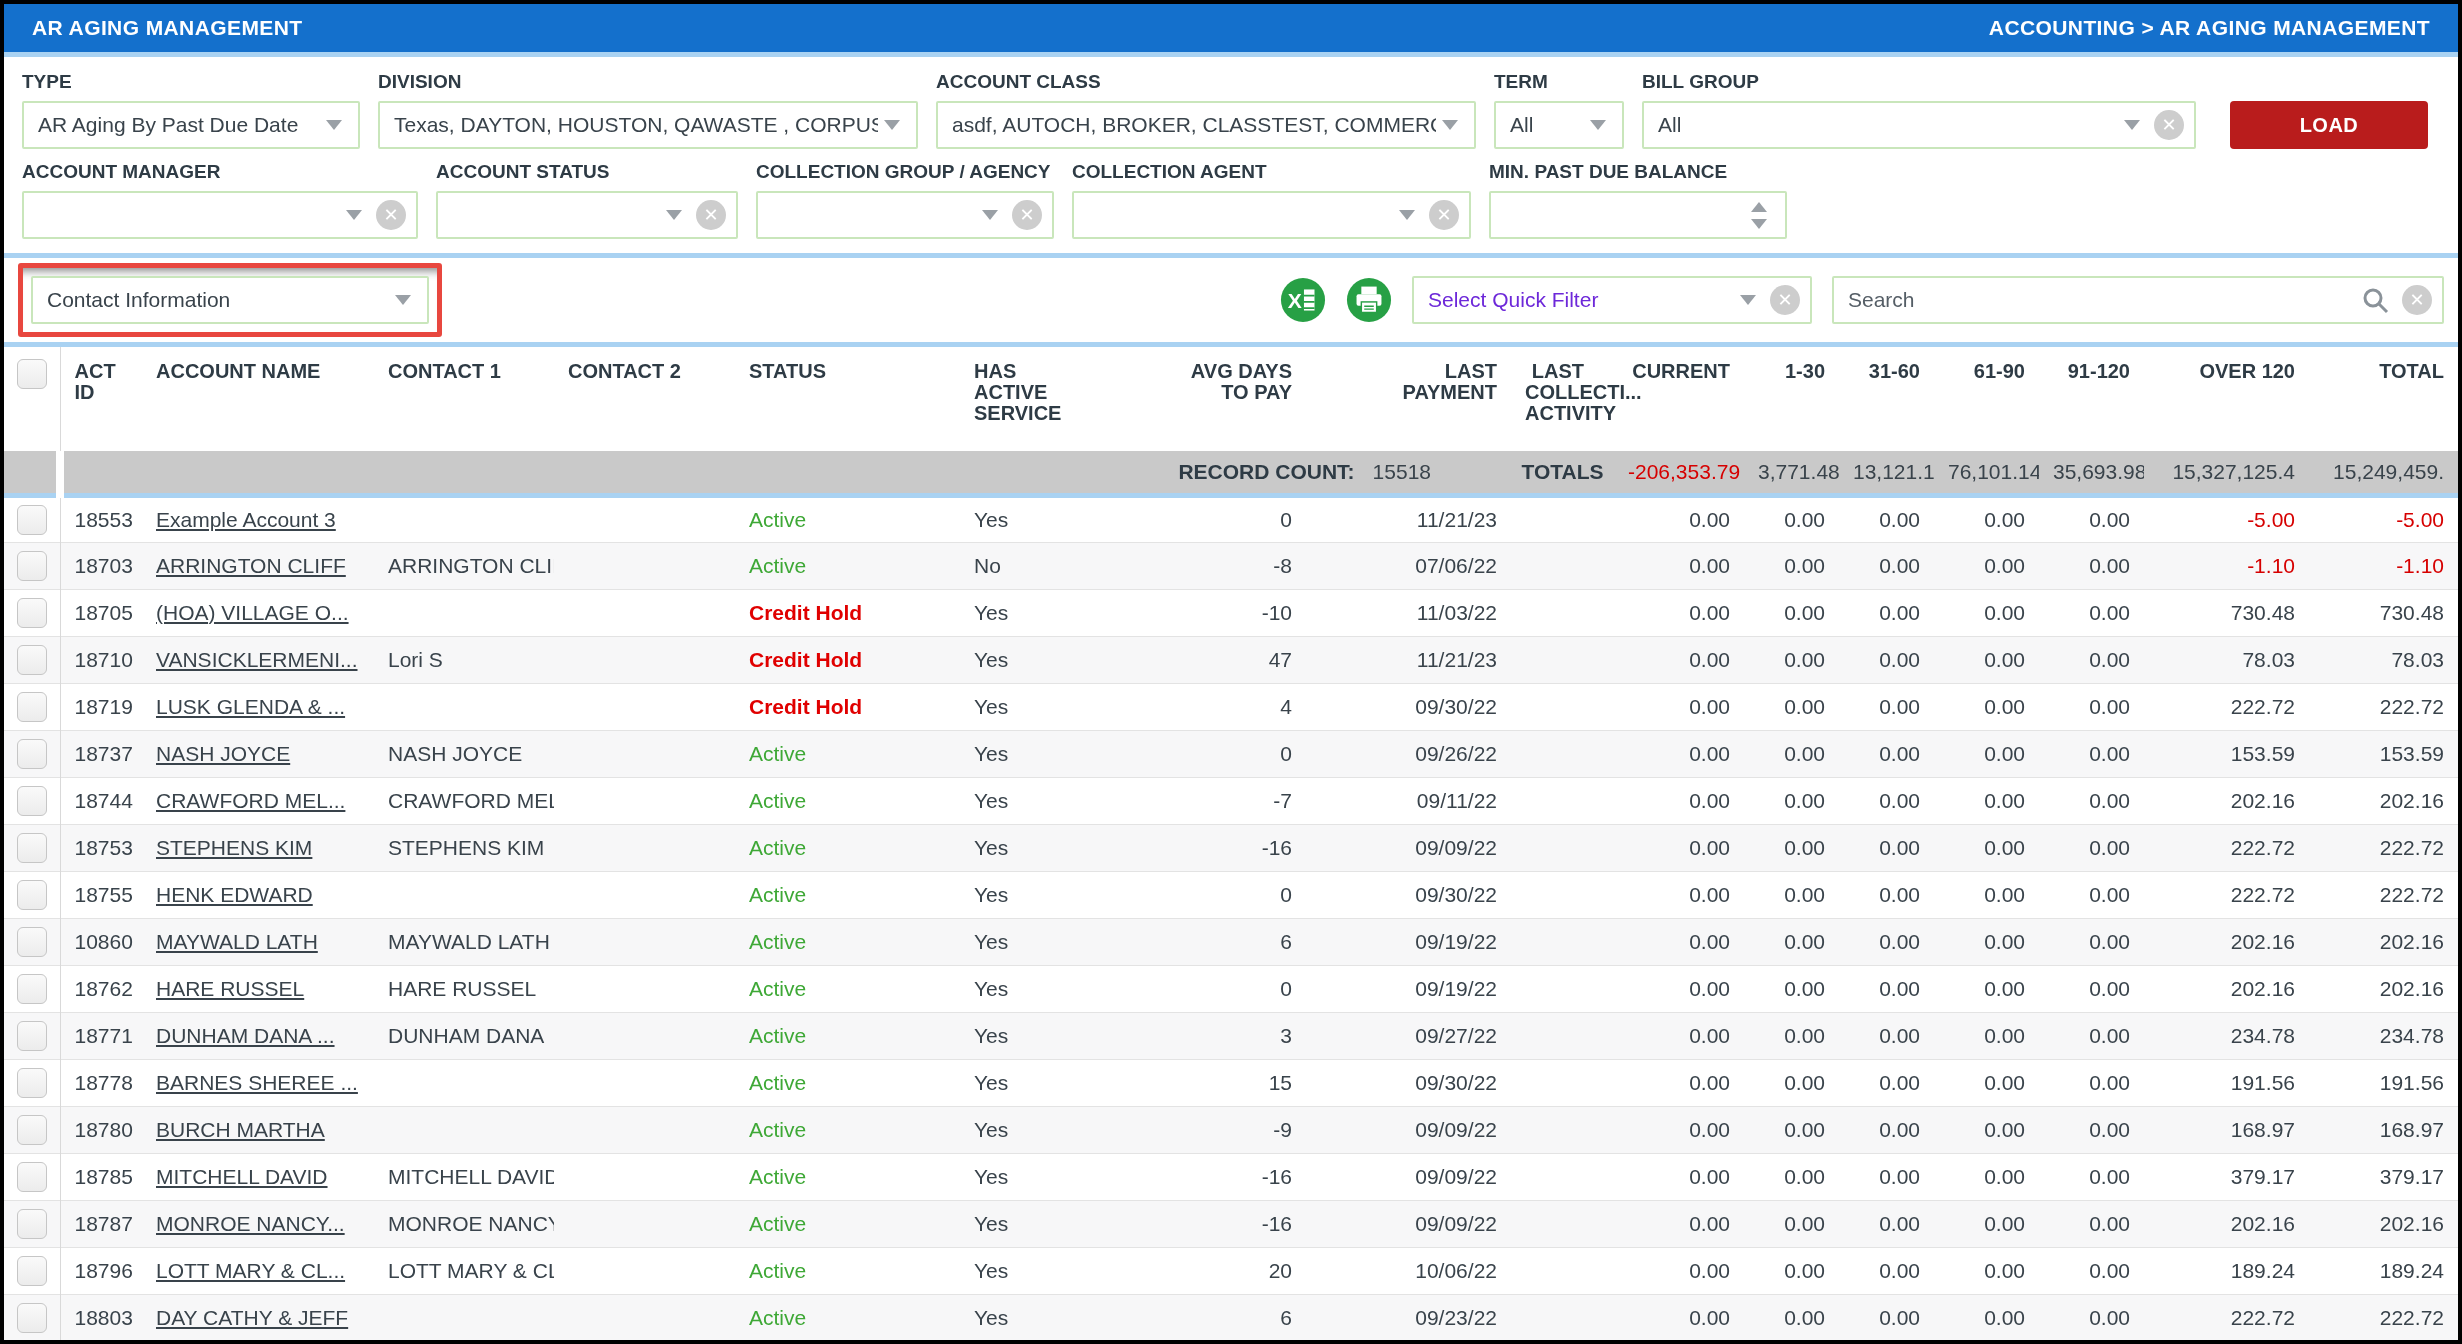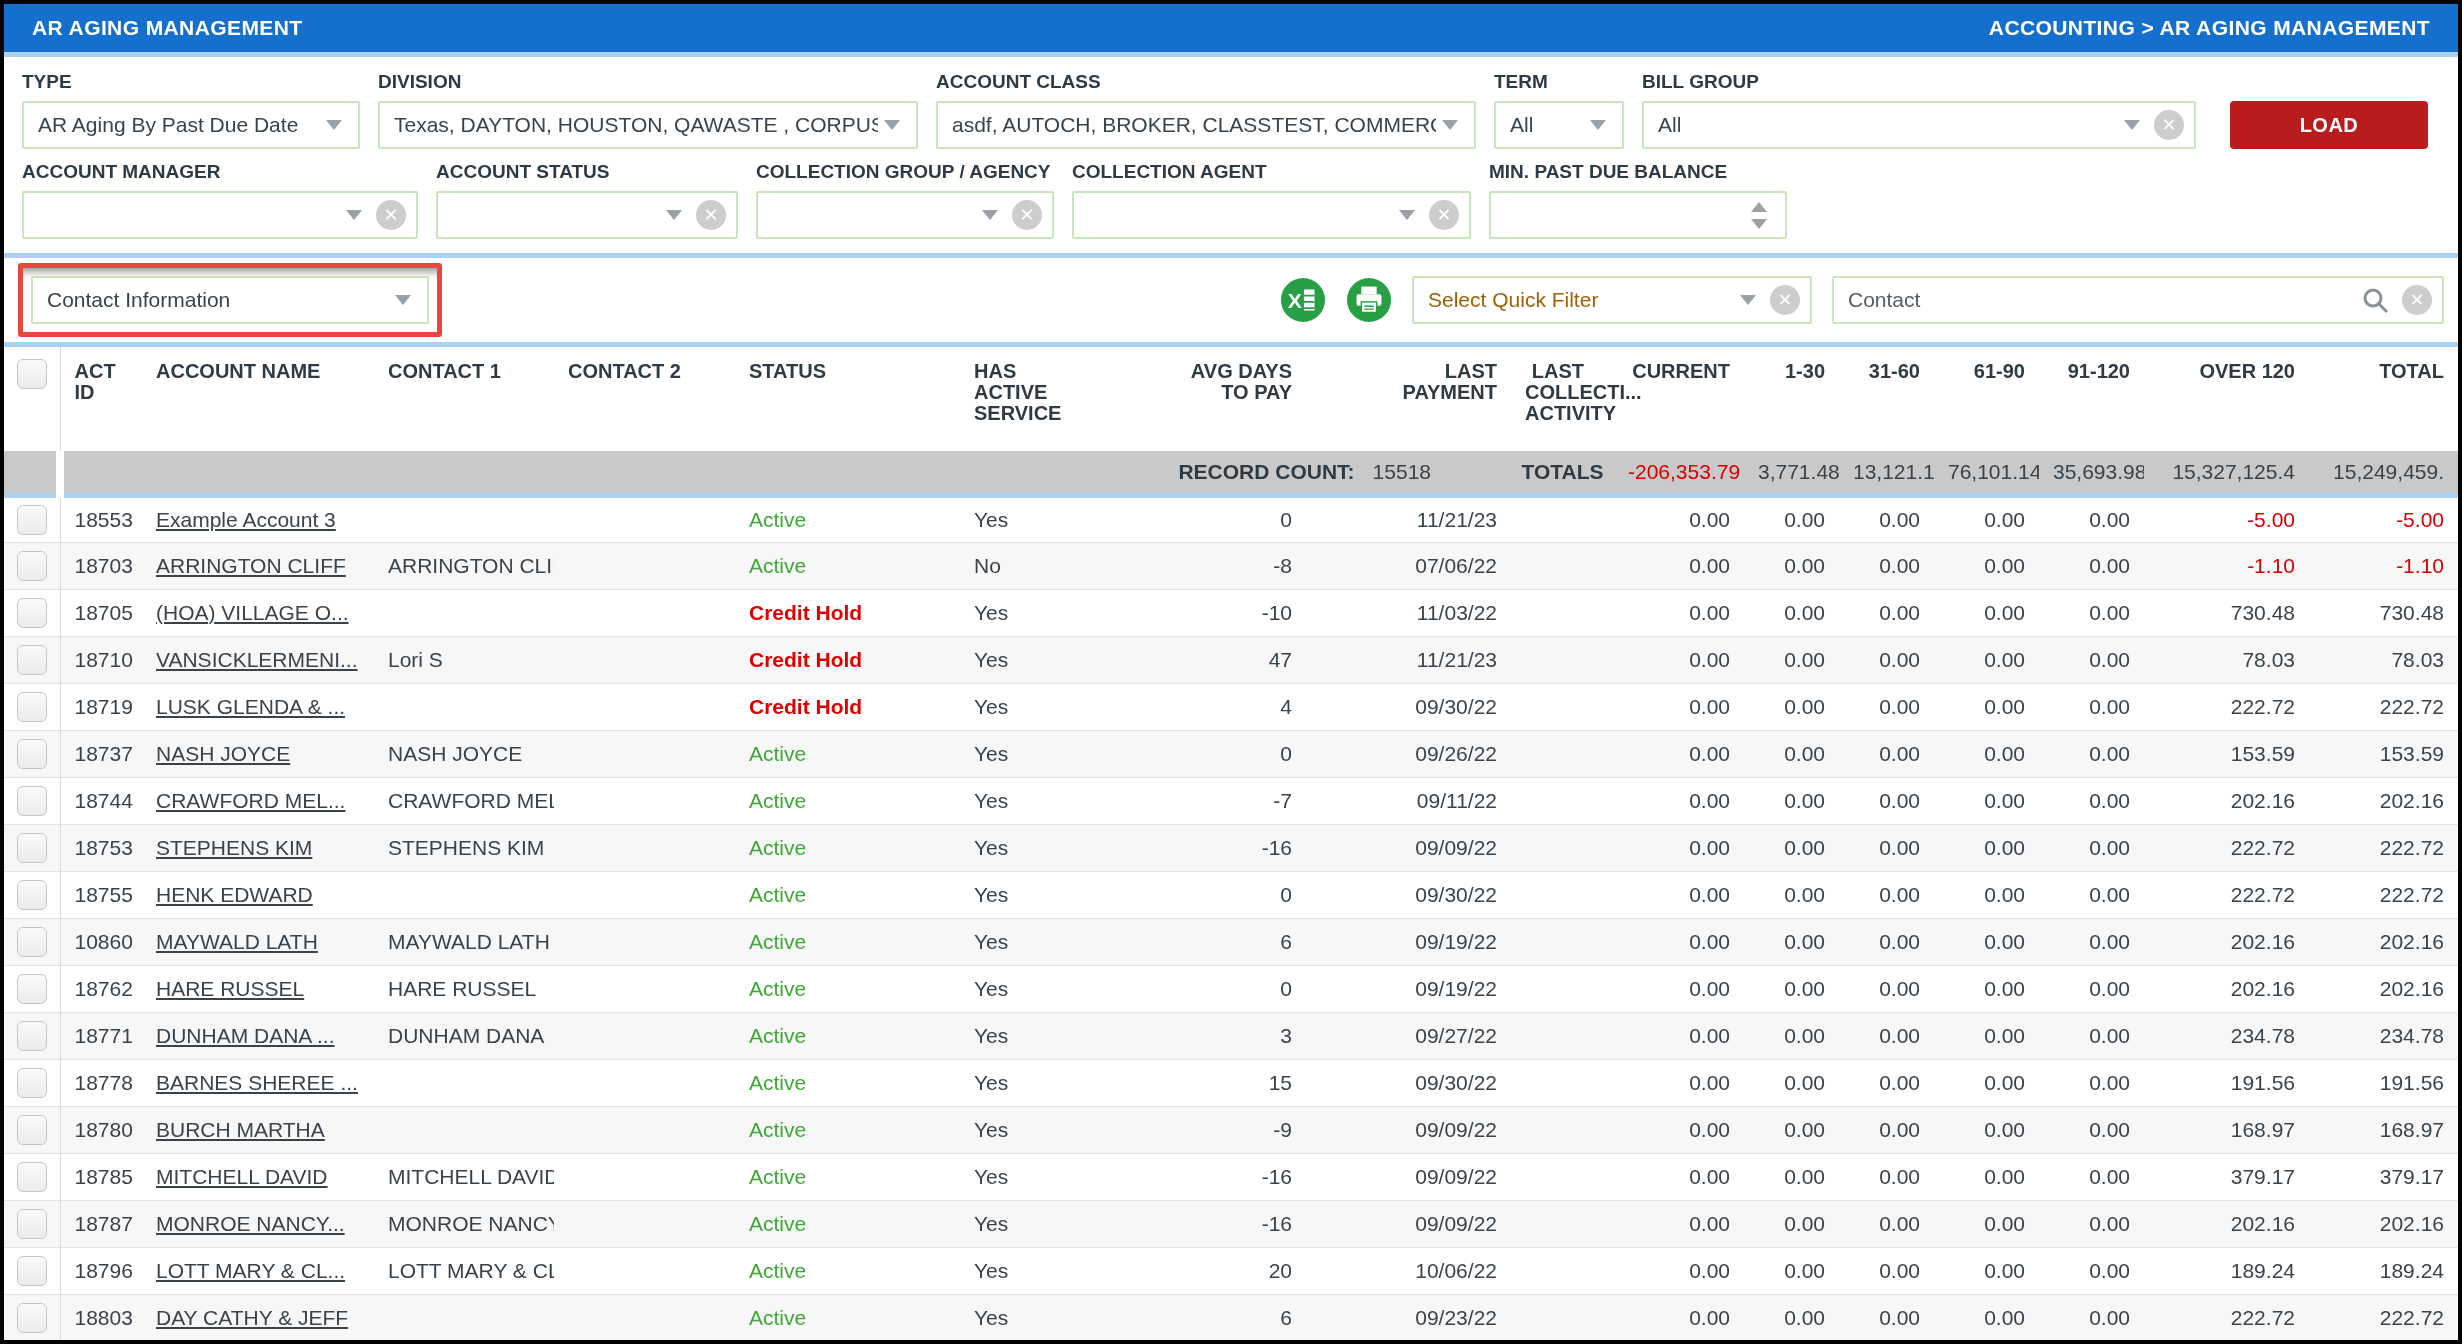--- a/index.html
+++ b/index.html
@@ -31,21 +31,21 @@
   .spin .dn{border-top:10px solid #9aa0a6;}
   
   .toolbar{display:flex;align-items:center;padding:0 14px;height:84px;box-sizing:border-box;}
   .red-annotation{border:5px solid #e8473f;border-radius:3px;padding:8px;
     box-shadow:inset 0 11px 9px -8px rgba(40,40,40,.55);}
   .view-ddl{width:398px;}
   .tools{display:flex;align-items:center;margin-left:auto;gap:20px;}
   .iconbtn{cursor:pointer;display:block;}
   .iconbtn svg{width:46px;height:46px;display:block;}
   .qf{width:400px;}
-  .qf .val{color:#a16207;}
+  .qf .val{color:#6d28d9;}
   .searchbox{width:612px;}
   .searchbox .val{color:#555e66;}
   .mag{flex:none;margin:0 4px;display:flex;}
   
   table{border-collapse:collapse;table-layout:fixed;width:2454px;font-size:21px;color:#39434b;}
   col.col-cb{width:56px}col.col-act_id{width:82px}col.col-account_name{width:232px}col.col-contact1{width:180px}
   col.col-contact2{width:162px}col.col-status{width:218px}col.col-has_active_service{width:132px}
   col.col-avg_days_to_pay{width:240px}col.col-last_payment{width:205px}col.col-last_collection_activity{width:103px}
   col.col-current{width:130px}col.col-c1_30{width:95px}col.col-c31_60{width:95px}col.col-c61_90{width:105px}
   col.col-c91_120{width:105px}col.col-over_120{width:165px}col.col-total{width:149px}
@@ -197,21 +197,21 @@
             <rect x="16" y="26" width="16" height="11" fill="#fff" stroke="#27a045" stroke-width="1.5"></rect>
             <path d="M19 30.5h10M19 33.5h10" stroke="#27a045" stroke-width="1.5"></path>
           </svg>
       </span>
       <div class="ddl qf">
         <span class="val">Select Quick Filter</span>
         <span class="caret"></span>
         <span class="clear">✕</span>
       </div>
       <div class="ddl searchbox">
-        <span class="val">Contact</span>
+        <span class="val">Search</span>
         <span class="mag">
           <svg viewBox="0 0 30 30" width="30" height="30">
               <circle cx="13" cy="13" r="8" fill="none" stroke="#8a9299" stroke-width="3"></circle>
               <line x1="19" y1="19" x2="27" y2="27" stroke="#8a9299" stroke-width="3"></line>
             </svg>
         </span>
         <span class="clear">✕</span>
       </div>
     </div>
   </div>

